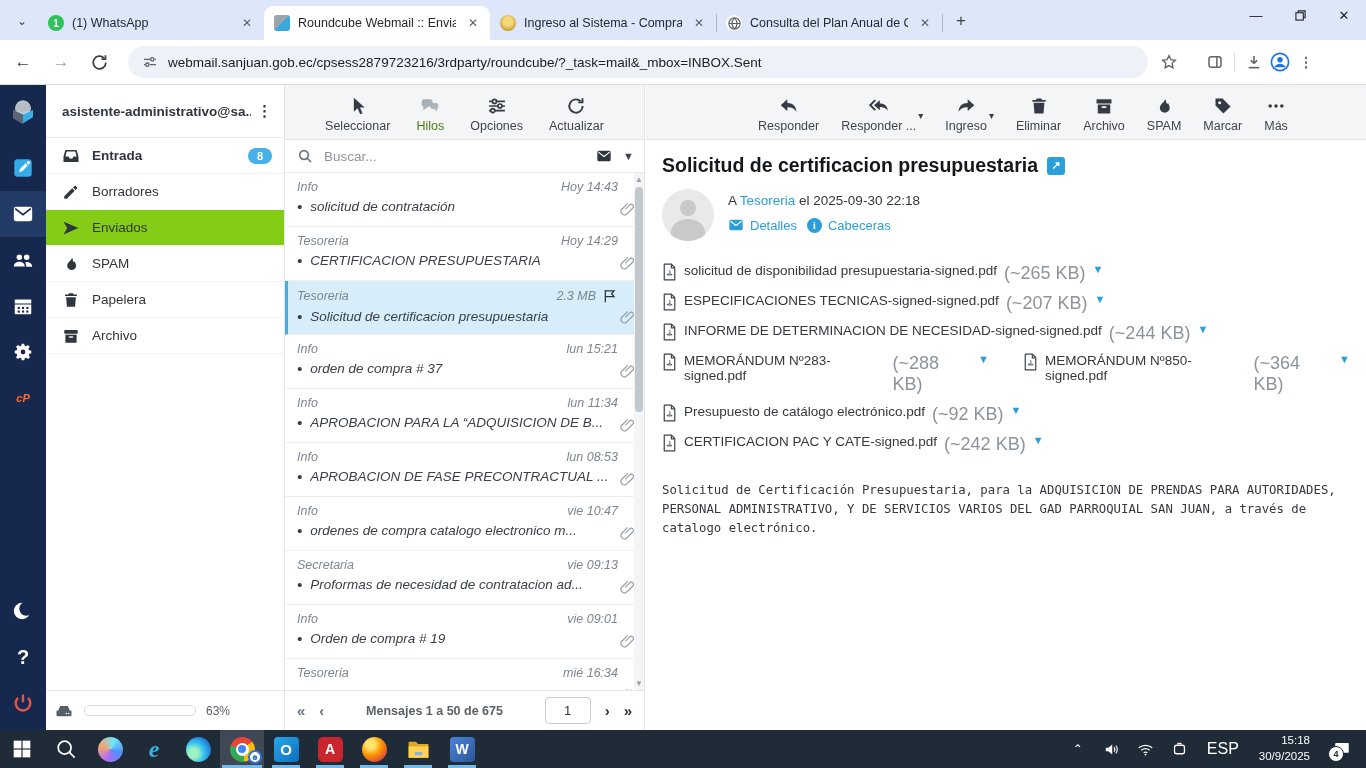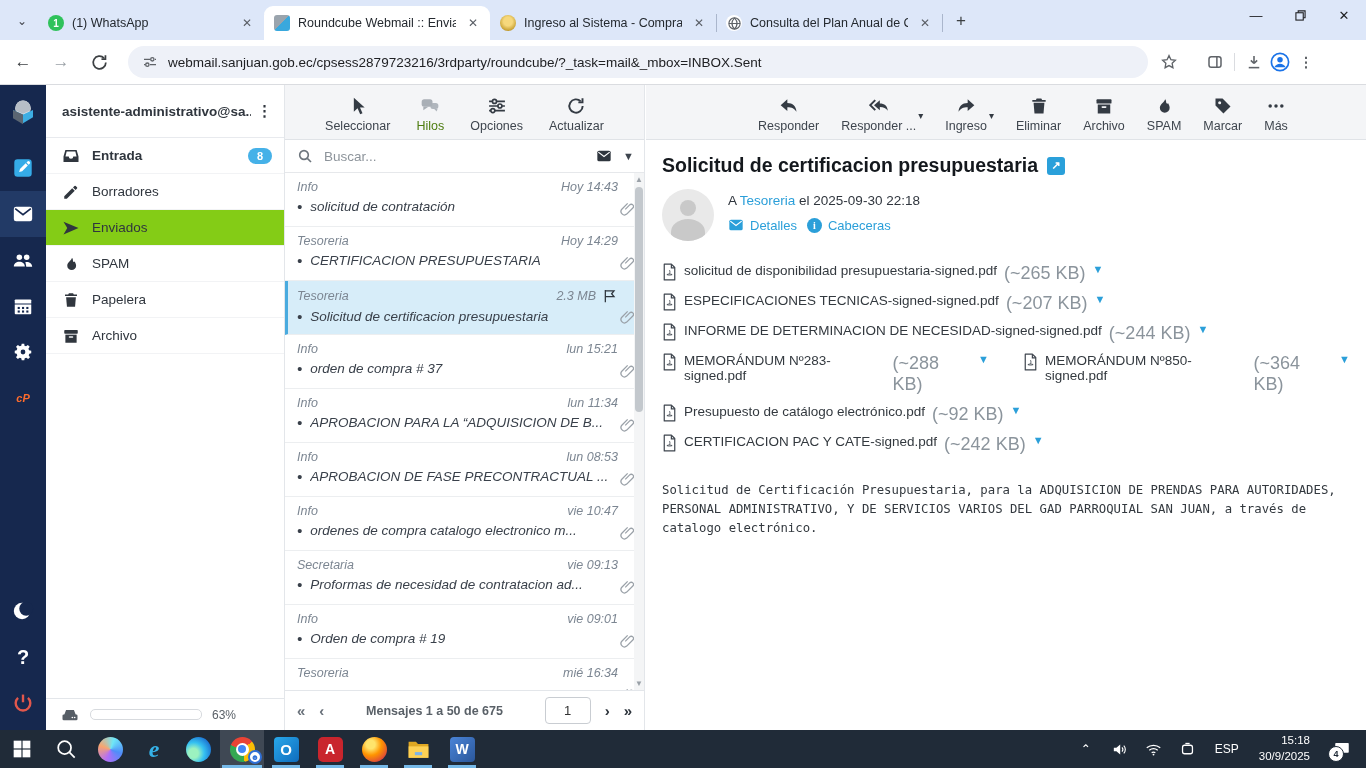--- a/index.html
+++ b/index.html
@@ -57,21 +57,21 @@
   .fpane{position:absolute;left:46px;top:0;width:239px;height:645px;background:#fff;border-right:1px solid #e3e6ea;box-sizing:border-box;display:flex;flex-direction:column;}
   .account{height:53px;display:flex;align-items:center;padding:0 6px 0 16px;border-bottom:1px solid #e8eaee;box-sizing:border-box;}
   .account .name{flex:1;font-size:13.5px;font-weight:bold;color:#30363e;white-space:nowrap;overflow:hidden;}
   .kebab{color:#30363e;font-size:15px;letter-spacing:0;padding:0 6px;font-weight:bold;}
   .folder{height:36px;display:flex;align-items:center;gap:12px;padding:0 12px 0 16px;box-sizing:border-box;border-bottom:1px solid #f2f3f5;}
   .folder .ic{width:18px;height:18px;color:#30363e;flex:0 0 18px}
   .folder .lbl{flex:1;font-size:13.5px;color:#30363e;}
   .folder.inbox .lbl{font-weight:bold}
   .folder.sel{background:#84cc16;}
   .badge{background:#45b1e8;color:#fff;font-size:11px;font-weight:bold;border-radius:9px;padding:2px 9px;}
-  .quota{margin-top:auto;height:32px;border-top:1px solid #e3e6ea;display:flex;align-items:center;gap:10px;padding:0 14px;box-sizing:border-box;}
+  .quota{margin-top:auto;height:40px;border-top:1px solid #e3e6ea;display:flex;align-items:center;gap:10px;padding:0 8px;box-sizing:border-box;}
   .quota .ic{width:20px;height:20px;color:#575e66}
   .qbar{width:110px;height:9px;border-radius:5px;background:#fff;border:1px solid #d7dade;overflow:hidden;}
   .qfill{height:100%;background:#6fc1ea;}
   .qpct{font-size:12px;color:#5a6168;}
 
   
   .lpane{position:absolute;left:285px;top:0;width:360px;height:645px;border-right:1px solid #e3e6ea;box-sizing:border-box;display:flex;flex-direction:column;background:#fff;}
   .ltoolbar{height:55px;background:#f4f5f7;border-bottom:1px solid #e0e3e7;display:flex;align-items:flex-end;justify-content:center;gap:26px;padding-bottom:6px;box-sizing:border-box;}
   .tbtn{display:flex;flex-direction:column;align-items:center;gap:3px;color:#3e454e;font-size:12.5px;}
   .tbtn .ic{width:20px;height:20px;color:#343b44}
@@ -150,21 +150,21 @@
   .logo-chrome:after{content:"";position:absolute;left:8.5px;top:8.5px;width:8px;height:8px;border-radius:50%;background:#4285f4;}
   .chrome-badge{position:absolute;right:2px;bottom:4px;width:14px;height:14px;border-radius:50%;background:#fff;border:2px solid #2f6fd6;box-sizing:border-box;display:flex;align-items:center;justify-content:center;color:#2f6fd6;font-size:8px;font-weight:bold;}
   .logo-outlook{border-radius:4px;background:linear-gradient(135deg,#28a8ea,#0f6cbd);color:#fff;font-weight:bold;font-size:15px;display:flex;align-items:center;justify-content:center;}
   .logo-acrobat{border-radius:5px;background:#c9252d;color:#fff;font-weight:bold;font-size:14px;display:flex;align-items:center;justify-content:center;}
   .logo-firefox{border-radius:50%;background:radial-gradient(circle at 35% 30%,#ffe46b 0 18%,#ff9500 45%,#e4572e 72%,#b5007f);}
   .logo-word{border-radius:4px;background:linear-gradient(135deg,#4a84d8,#2b579a);color:#fff;font-weight:bold;font-size:14px;display:flex;align-items:center;justify-content:center;}
   .logo-folder{position:relative}
   .tray{margin-left:auto;display:flex;align-items:center;gap:4px;color:#fff;padding-right:4px;}
   .trayic{width:30px;height:38px;display:flex;align-items:center;justify-content:center;color:#fff;}
   .trayic .ic{width:17px;height:17px}
-  .tray .lang{font-size:12px;padding:0 8px;}
+  .tray .lang{font-size:16px;padding:0 8px;}
   .clock{text-align:right;font-size:11.5px;line-height:1.35;padding:0 8px;}
   .notif{width:40px;height:38px;display:flex;align-items:center;justify-content:center;position:relative;color:#fff;}
   .notif .ic{width:18px;height:18px}
   .nbadge{position:absolute;left:6px;bottom:6px;width:14px;height:14px;border-radius:50%;background:#fff;color:#202b38;font-size:9px;font-weight:bold;display:flex;align-items:center;justify-content:center;border:1px solid #202b38;}
 </style>
 </head>
 <body>
 
 <div class="screen">
 

